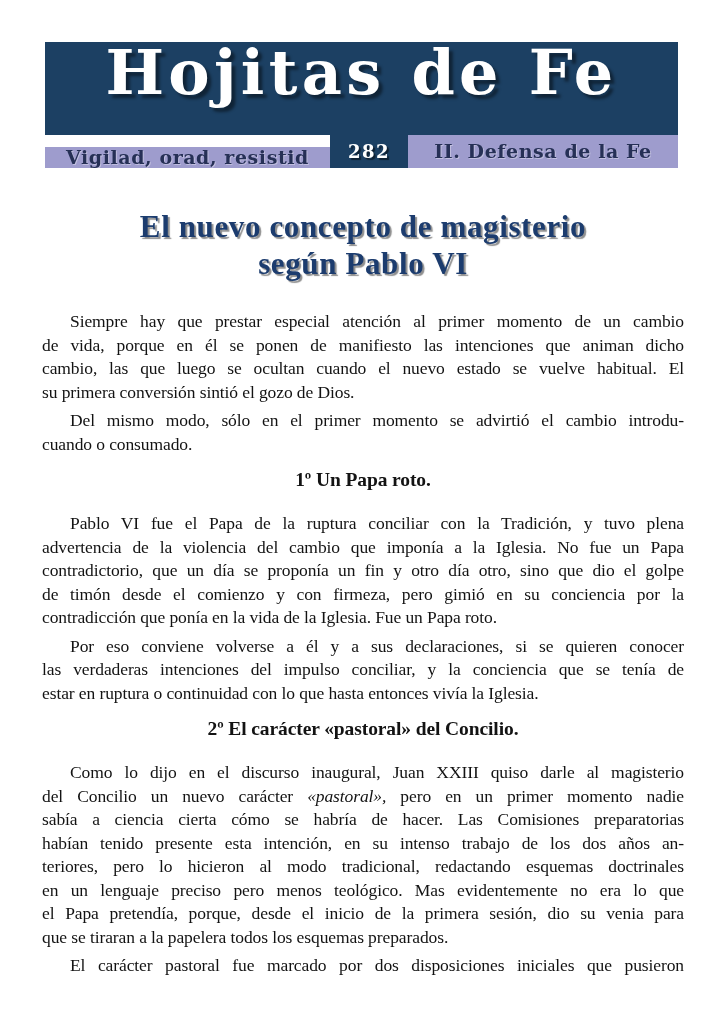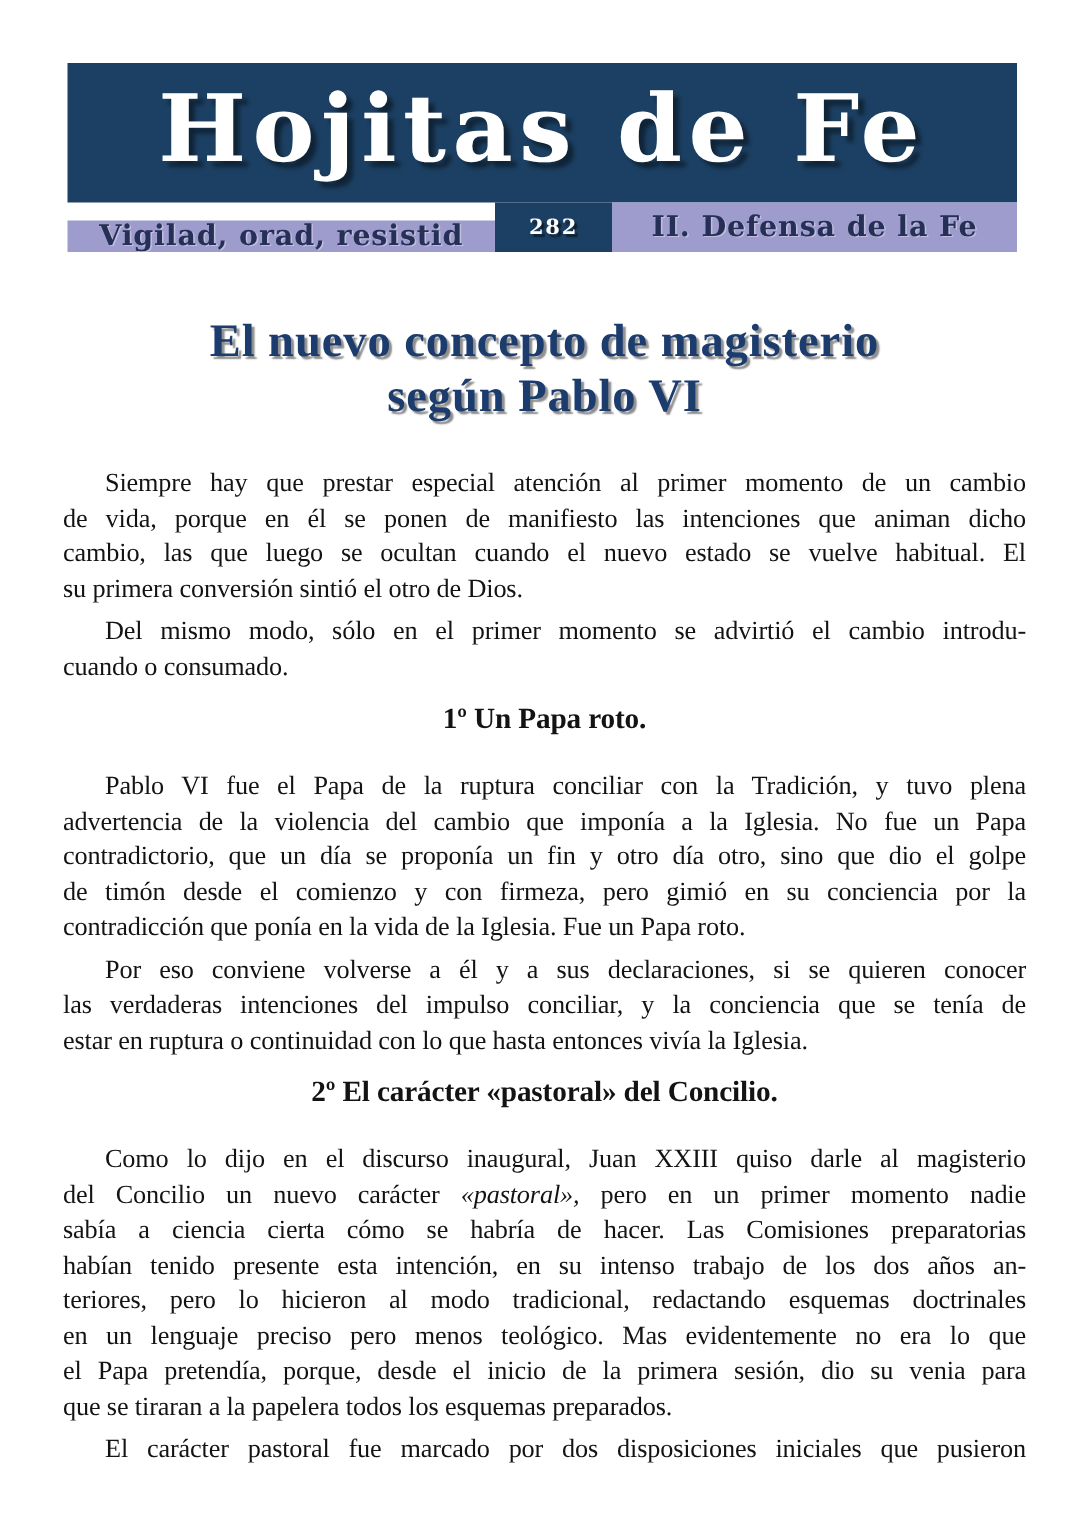--- a/index.html
+++ b/index.html
@@ -10,21 +10,21 @@
     color: #131313;
     overflow: hidden;
   }
   .page { width: 724px; height: 1023px; position: relative; }
 
   
   .banner { margin: 42px 46px 0 45px; }
   .masthead {
     background: #1c4063;
     height: 93px;
-    display: flex; align-items: center; justify-content: center;
+    display: flex; justify-content: center;
   }
   .masthead-title {
     color: #ffffff;
     font-family: "DejaVu Serif", serif;
     font-weight: 700;
     font-size: 62px;
     letter-spacing: 0.07em;
     line-height: 1;
     text-shadow: 4px 4px 3px rgba(0,0,0,0.45);
     white-space: nowrap;
@@ -44,21 +44,21 @@
     font-size: 19px;
     color: #263056;
     letter-spacing: 0.03em;
     text-shadow: 1px 1px 0 rgba(255,255,255,0.35);
     white-space: nowrap;
     line-height: 1;
   }
   .issue-number {
     font-family: "DejaVu Serif", serif;
     font-weight: 700;
-    font-size: 14px;
+    font-size: 18px;
     color: #ffffff;
     letter-spacing: 0.08em;
     text-shadow: 2px 2px 1px rgba(0,0,0,0.5);
     line-height: 1;
   }
 
   
   .doc-title {
     margin: 40px 40px 28px 42px;
     text-align: center;
@@ -115,21 +115,21 @@
   <h1 class="doc-title">
     <div>El nuevo concepto de magisterio</div>
     <div>según Pablo VI</div>
   </h1>
 
   <main id="article-blocks" class="article">
       <div class="para">
         <div class="pline first">Siempre hay que prestar especial atención al primer momento de un cambio</div>
         <div class="pline">de vida, porque en él se ponen de manifiesto las intenciones que animan dicho</div>
         <div class="pline">cambio, las que luego se ocultan cuando el nuevo estado se vuelve habitual. El</div>
-        <div class="pline last">su primera conversión sintió el otro de Dios.</div>
+        <div class="pline last">su primera conversión sintió el gozo de Dios.</div>
       </div>
       <div class="para">
         <div class="pline first">Del mismo modo, sólo en el primer momento se advirtió el cambio introdu-</div>
         <div class="pline last">cuando o consumado.</div>
       </div>
       <h2 class="subhead">1º Un Papa roto.</h2>
       <div class="para">
         <div class="pline first">Pablo VI fue el Papa de la ruptura conciliar con la Tradición, y tuvo plena</div>
         <div class="pline">advertencia de la violencia del cambio que imponía a la Iglesia. No fue un Papa</div>
         <div class="pline">contradictorio, que un día se proponía un fin y otro día otro, sino que dio el golpe</div>

